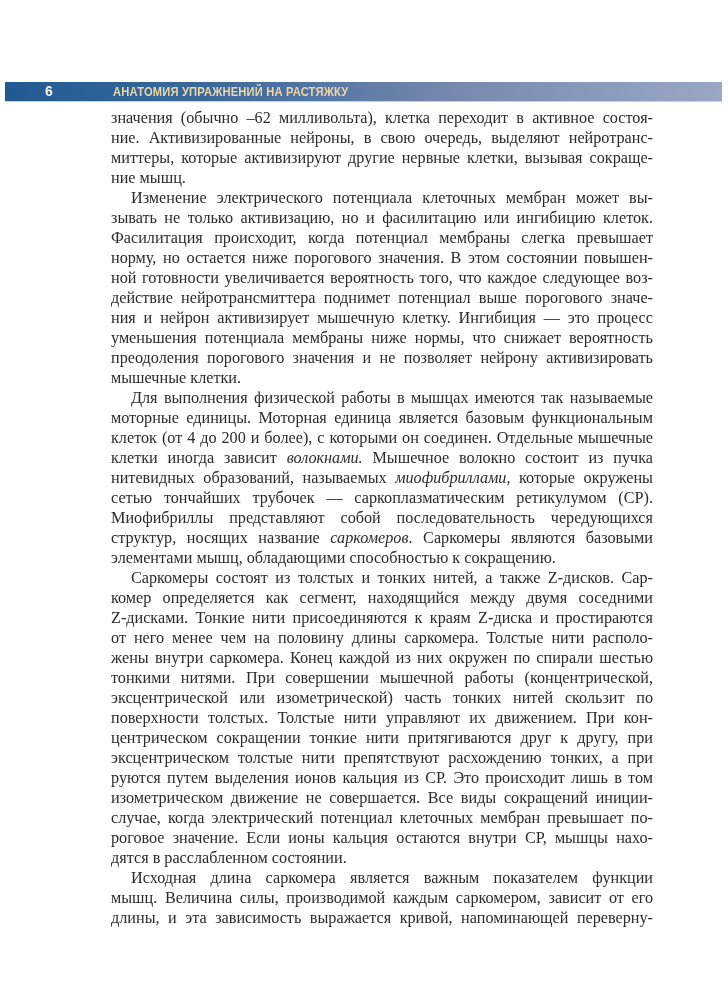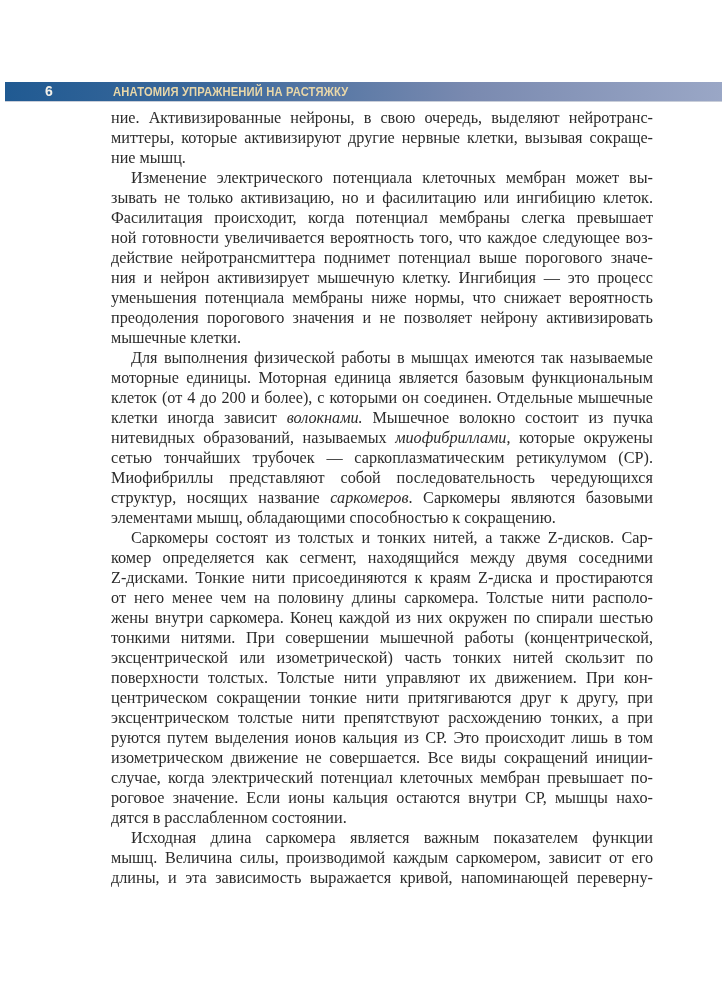--- a/index.html
+++ b/index.html
@@ -39,29 +39,31 @@
 <body>
 
 <div class="running-header">
   <span class="page-number">6</span>
   <span class="running-title">АНАТОМИЯ УПРАЖНЕНИЙ НА РАСТЯЖКУ</span>
 </div>
 
 <div class="body-text">
 
   <div>
+    <span class="line">значения (обычно –62 милливольта), клетка переходит в активное состоя-</span>
     <span class="line">ние. Активизированные нейроны, в свою очередь, выделяют нейротранс-</span>
     <span class="line">миттеры, которые активизируют другие нервные клетки, вызывая сокраще-</span>
     <span class="line last">ние мышц.</span>
   </div>
 
   <div>
     <span class="line indent">Изменение электрического потенциала клеточных мембран может вы-</span>
     <span class="line">зывать не только активизацию, но и фасилитацию или ингибицию клеток.</span>
     <span class="line">Фасилитация происходит, когда потенциал мембраны слегка превышает</span>
+    <span class="line">норму, но остается ниже порогового значения. В этом состоянии повышен-</span>
     <span class="line">ной готовности увеличивается вероятность того, что каждое следующее воз-</span>
     <span class="line">действие нейротрансмиттера поднимет потенциал выше порогового значе-</span>
     <span class="line">ния и нейрон активизирует мышечную клетку. Ингибиция — это процесс</span>
     <span class="line">уменьшения потенциала мембраны ниже нормы, что снижает вероятность</span>
     <span class="line">преодоления порогового значения и не позволяет нейрону активизировать</span>
     <span class="line last">мышечные клетки.</span>
   </div>
 
   <div>
     <span class="line indent">Для выполнения физической работы в мышцах имеются так называемые</span>

